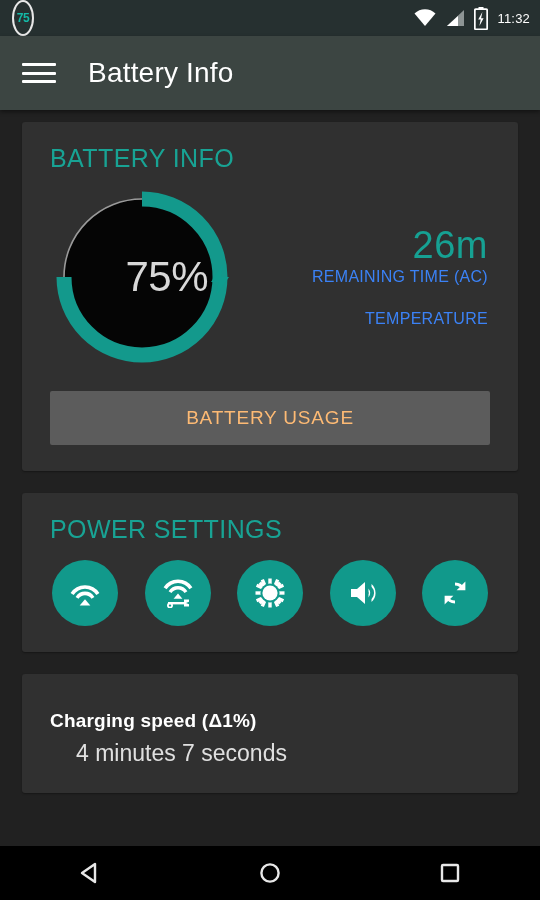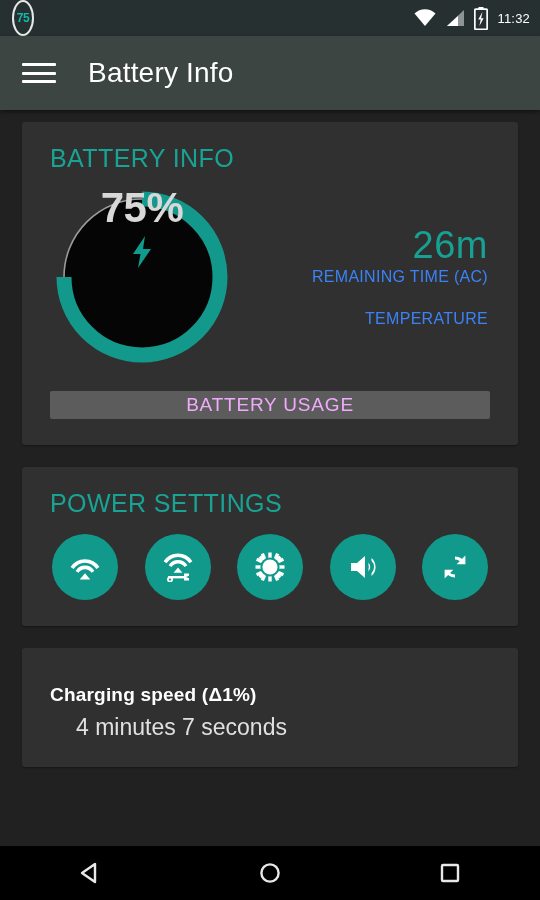--- a/index.html
+++ b/index.html
@@ -100,24 +100,23 @@
     position: relative;
     width: 180px; height: 180px;
     flex: none;
     margin-left: 2px;
   }
   .gauge-wrap svg { display: block; }
   .gauge-center {
     position: absolute;
     inset: 0;
     display: flex;
-    flex-direction: column;
+    flex-direction: row;
     align-items: center;
-    justify-content: flex-start;
-    font-weight: bold;
+    justify-content: flex-end;
   }
   .gauge-pct {
     color: #d8d8d8;
     font-size: 42px;
     line-height: 1;
     letter-spacing: -0.5px;
   }
   .bolt { margin-top: 6px; }
 
   .stats-col {
@@ -139,25 +138,25 @@
   }
   .stat-gap { height: 22px; }
 
   .usage-btn {
     display: block;
     width: 100%;
     margin-top: 24px;
     background: #5c5c5c;
     border: none;
     border-radius: 2px;
-    color: #f0abfc;
+    color: #fdba74;
     font-family: inherit;
     font-size: 19px;
     letter-spacing: 0.8px;
-    padding: 3px 0;
+    padding: 16px 0;
     cursor: pointer;
   }
 
   
   .toggles {
     display: flex;
     justify-content: space-between;
     margin-top: 16px;
     padding: 0 2px;
   }

